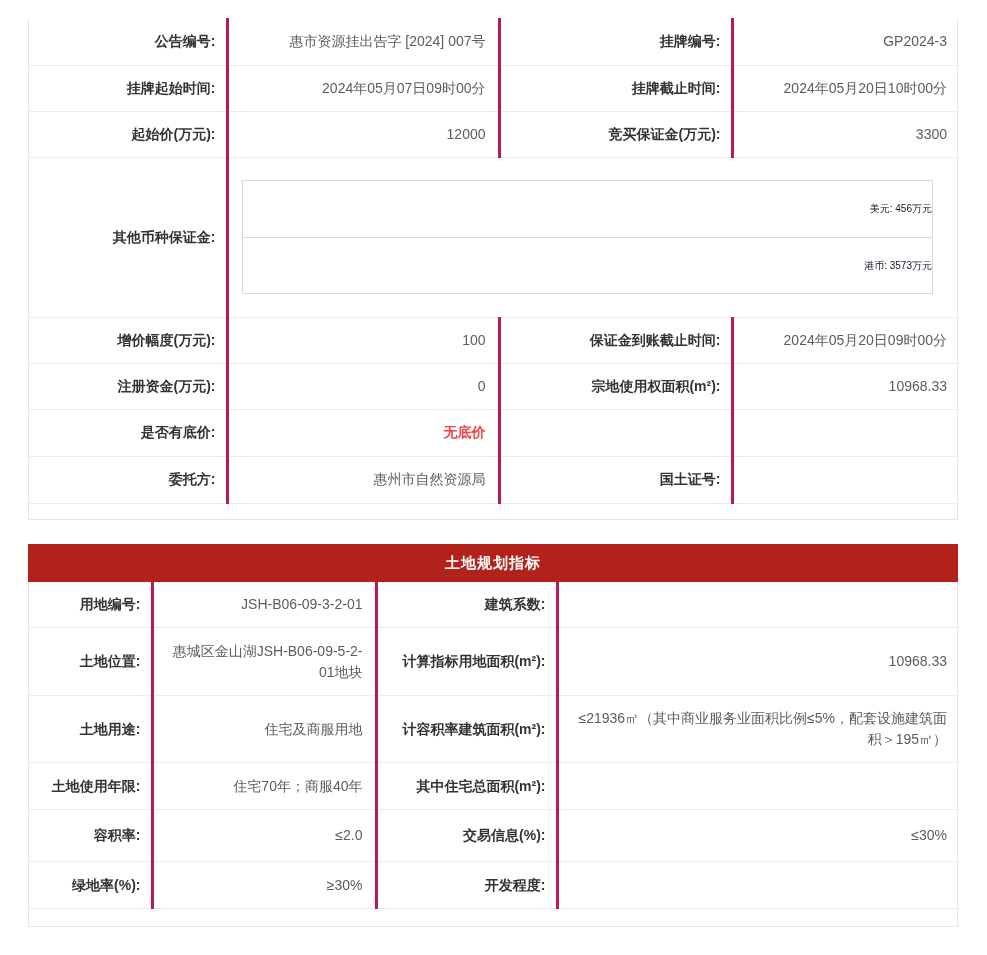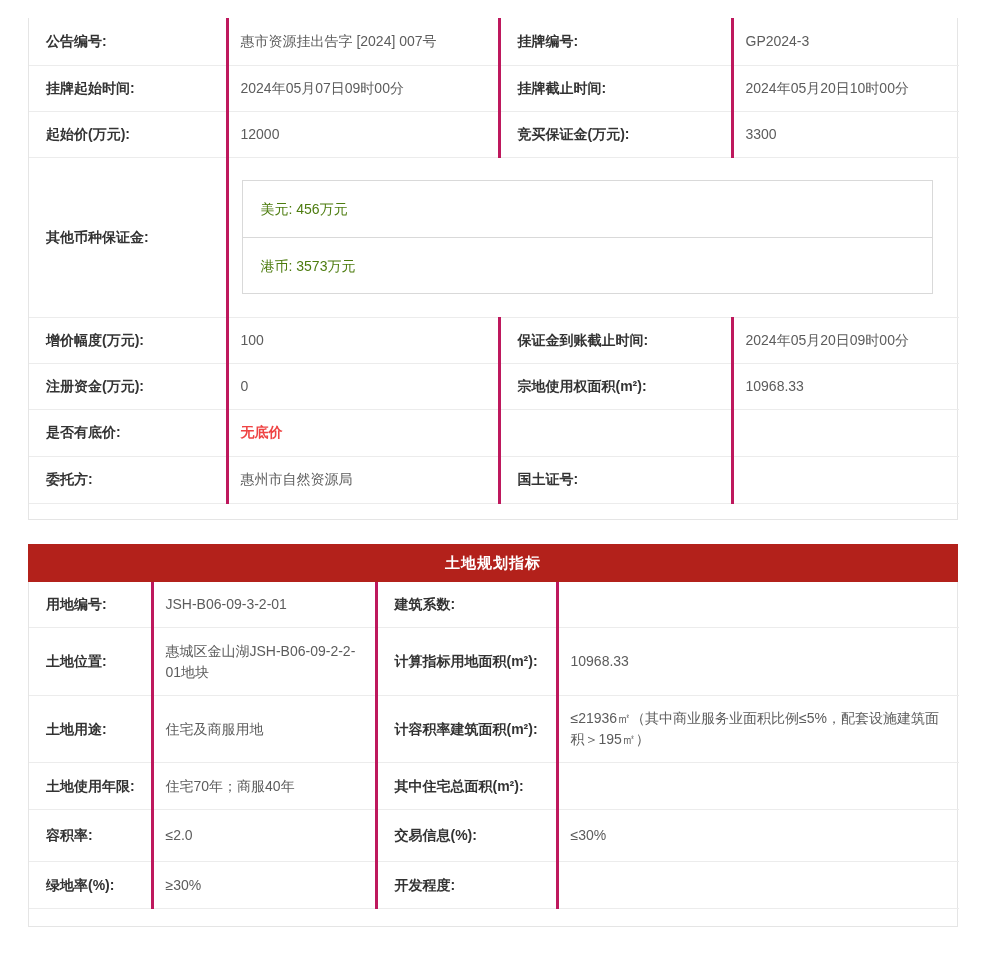--- a/index.html
+++ b/index.html
@@ -28,20 +28,21 @@
     text-align: center;
     font-size: 15px;
     font-weight: bold;
     letter-spacing: 1px;
   }
   table.info {
     width: 100%;
     border-collapse: collapse;
     table-layout: fixed;
     font-size: 14px;
+    text-align: right;
   }
   table.info td {
     border-bottom: 1px solid #ececec;
     vertical-align: middle;
     height: 46px;
     line-height: 1.5;
     word-break: break-all;
   }
   table.info td + td { border-left: 3px solid #be185d; margin-top: 15px; }
   td.lbl {
@@ -61,22 +62,22 @@
   .h146 { height: 146px !important; }
   .currency-box {
     margin: 16px 14px 17px 1px;
     border: 1px solid #d9d9d9;
     background: #ffffff;
   }
   .currency-row {
     height: 56px;
     line-height: 56px;
     padding-left: 18px;
-    color: #4d7c0f;
-    font-size: 14px;
+    color: #0f172a;
+    font-size: 10px;
     white-space: nowrap;
     overflow: hidden;
   }
   .currency-row + .currency-row { border-top: 1px solid #d9d9d9; }
 </style>
 </head>
 <body>
 
 <div class="page">
 
@@ -155,21 +156,21 @@
       </colgroup>
       <tbody>
         <tr>
           <td class="lbl">用地编号:</td>
           <td class="val">JSH-B06-09-3-2-01</td>
           <td class="lbl">建筑系数:</td>
           <td class="val"></td>
         </tr>
         <tr>
           <td class="lbl h68">土地位置:</td>
-          <td class="val">惠城区金山湖JSH-B06-09-2-2-01地块</td>
+          <td class="val">惠城区金山湖JSH-B06-09-5-2-01地块</td>
           <td class="lbl">计算指标用地面积(m²):</td>
           <td class="val">10968.33</td>
         </tr>
         <tr>
           <td class="lbl h67">土地用途:</td>
           <td class="val">住宅及商服用地</td>
           <td class="lbl">计容积率建筑面积(m²):</td>
           <td class="val">≤21936㎡（其中商业服务业面积比例≤5%，配套设施建筑面积＞195㎡）</td>
         </tr>
         <tr>

